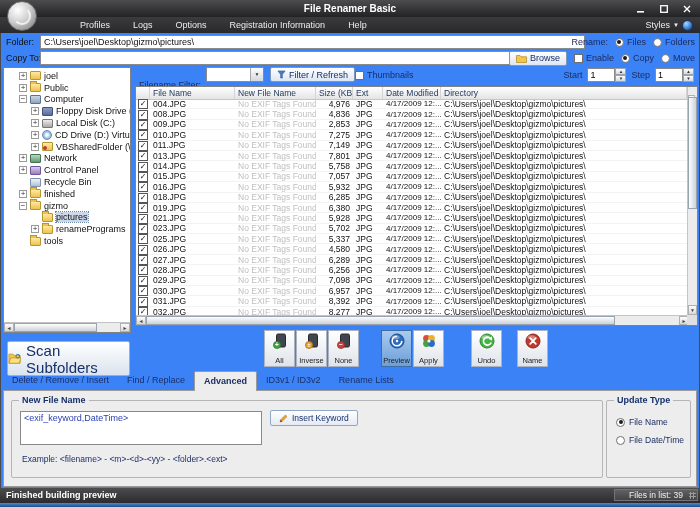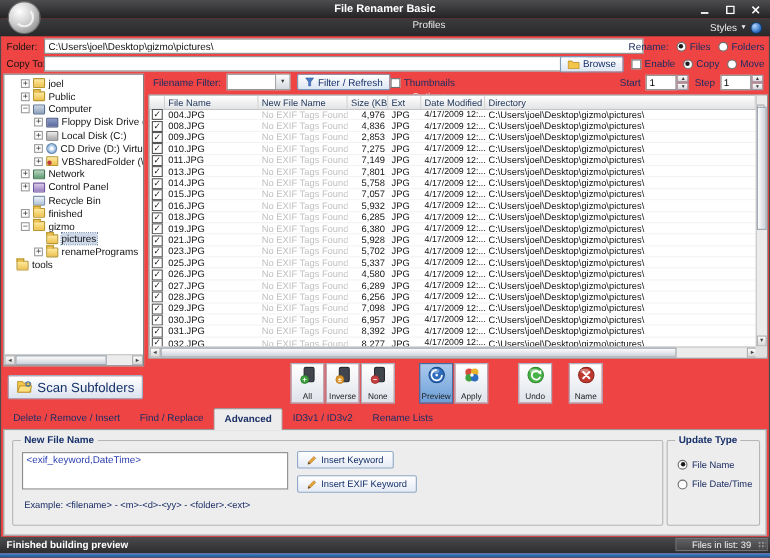--- a/index.html
+++ b/index.html
@@ -1,31 +1,31 @@
 <!DOCTYPE html>
 <html><head>
 <meta charset="utf-8">
 <style>
   html,body{margin:0;padding:0;background:#6a6a6a;}
-  .window{position:relative;width:700px;height:507px;background:#ef4444;
+  .window{position:relative;width:700px;height:507px;background:#3b82f6;
     font-family:"Liberation Sans",sans-serif;overflow:hidden;
     box-shadow:inset 0 0 0 1px #4a4a4a;}
   
   .titlebar{position:absolute;left:0;top:0;width:100%;height:17px;
     background:linear-gradient(#4d4d4f,#222224);color:#fff;}
   .title{position:absolute;width:100%;text-align:center;font-size:10px;font-weight:bold;line-height:17px;}
   .wbtns{position:absolute;right:7px;top:4px;display:flex;gap:11px;z-index:9;}
   .wbtn{width:12px;height:9px;display:flex;align-items:center;justify-content:center;cursor:default;}
   .logo{position:absolute;left:7px;top:1px;width:30px;height:30px;border-radius:50%;z-index:8;
     background:radial-gradient(circle at 35% 30%,#ffffff,#cfcfcf 45%,#8a8a8a 85%);border:1px solid #6a6a6a;box-sizing:border-box;}
   .logo::after{content:"";position:absolute;inset:5px;border-radius:50%;border:2px solid rgba(255,255,255,.75);
     border-top-color:transparent;border-left-color:transparent;}
   .menubar{position:absolute;left:0;top:17px;width:100%;height:16px;
     background:linear-gradient(#3b3b3d,#29292b);color:#ececec;font-size:9px;}
-  #menu-items{display:flex;gap:23px;margin-left:80px;height:16px;align-items:center;flex-direction:column;}
+  #menu-items{display:flex;gap:23px;margin-left:80px;height:16px;align-items:center;}
   .mitem{cursor:default;}
   .styles{position:absolute;right:7px;top:17px;height:16px;display:flex;align-items:center;gap:3px;font-size:9px;color:#ececec;}
   .globe{width:11px;height:11px;border-radius:50%;
     background:radial-gradient(circle at 35% 30%,#aed6ff,#2f6fc0 65%,#17437e);border:1px solid #123a6e;box-sizing:border-box;}
   
   .flabel{position:absolute;font-size:9px;color:#111;}
   .tinput{position:absolute;border:1px solid #8a8a8a;background:#fff;font-family:inherit;font-size:9px;
     height:14px;padding:0 3px;box-sizing:border-box;color:#111;}
   .rcluster{position:absolute;display:flex;align-items:center;gap:7px;font-size:9px;color:#1c2d60;}
   .ctrl{display:flex;align-items:center;gap:3px;}
@@ -87,23 +87,23 @@
   .num{text-align:right;}
   .cb{display:inline-block;width:8px;height:8px;border:1px solid #555;background:#fff;font-size:8px;line-height:8px;
     text-align:center;color:#111;box-sizing:content-box;}
   .vscroll{position:absolute;right:0;top:0;width:10px;height:228px;background:#ececec;border-left:1px solid #c4c4c4;box-sizing:border-box;}
   .vscroll .sarr{width:100%;height:10px;}
   .vthumb{position:absolute;left:0;width:100%;top:10px;height:112px;background:linear-gradient(90deg,#fdfdfd,#ccd2da);border:1px solid #9aa4b0;box-sizing:border-box;}
   .vdown{position:absolute;bottom:0;left:0;}
   .corner{position:absolute;right:0;bottom:0;width:10px;height:10px;background:#e0e0e0;}
   .table .hscroll{width:553px;}
   
-  .scanbtn{position:absolute;left:7px;top:341px;width:123px;height:22px;border:1px solid #9fb0c4;border-radius:2px;
+  .scanbtn{position:absolute;left:7px;top:341px;width:123px;height:35px;border:1px solid #9fb0c4;border-radius:2px;
     background:linear-gradient(#ffffff,#dbe3ee);display:flex;align-items:center;justify-content:center;gap:5px;
-    font-size:12px;color:#16306a;box-sizing:border-box;}
+    font-size:15px;color:#16306a;box-sizing:border-box;}
   .tile{position:absolute;top:330px;width:31px;height:37px;border:1px solid #a9b3c2;background:linear-gradient(#ffffff,#dfe3ea);
     display:flex;flex-direction:column;align-items:center;justify-content:space-between;
     padding:2px 0 1px;box-sizing:border-box;font-size:7.5px;color:#222;}
   .tile.sel{background:linear-gradient(#a9caee,#6d9fd8);border-color:#3a6ea5;}
   .tile .tlbl{white-space:nowrap;}
   
   #tabs{position:absolute;left:3px;top:369px;right:3px;height:21px;display:flex;align-items:flex-end;
     font-size:9px;color:#1c2f66;}
   .tab{padding:3px 9px 5px;cursor:default;}
   .tab.sel{background:#ededee;border:1px solid #9a9a9a;border-bottom:none;font-weight:bold;
@@ -203,21 +203,21 @@
     <span class="ctrl">
       <span class="radio sel"></span>
       <span>Copy</span>
     </span>
     <span class="ctrl">
       <span class="radio"></span>
       <span>Move</span>
     </span>
   </div>
 
-  <div class="flabel" style="left:139px;top:70px;color:#1c2d60">Filename Filter:</div>
+  <div class="flabel" style="left:139px;top:80px;color:#1c2d60">Filename Filter:</div>
   <div class="combo" style="left:206px;top:67px;width:58px;height:15px">
     <span class="cval"></span>
     <span class="carrow">▼</span>
   </div>
   <div class="xbtn" style="position:absolute;left:270px;top:67px">
     <svg width="9" height="9" viewBox="0 0 10 10">
         <polygon points="1,1 9,1 6,5 6,9 4,9 4,5" fill="#4a7ac0" stroke="#2f59a0" stroke-width="0.6"></polygon>
       </svg>
     <span>Filter / Refresh</span>
   </div>
@@ -310,21 +310,21 @@
         <div class="trow sel" style="padding-left:27px">
           <span class="exp hid"></span>
           <span class="ticon folder"></span>
           <span class="tlabel">pictures</span>
         </div>
         <div class="trow" style="padding-left:27px">
           <span class="exp">+</span>
           <span class="ticon folder"></span>
           <span class="tlabel">renamePrograms</span>
         </div>
-        <div class="trow" style="">
+        <div class="trow" style="padding-left:15px">
           <span class="exp hid"></span>
           <span class="ticon folder"></span>
           <span class="tlabel">tools</span>
         </div>
       </div>
     <div class="hscroll">
       <span class="sarr">◄</span>
       <span class="strack">
           <span class="sthumb" style="left:0;width:78%"></span>
         </span>
@@ -633,27 +633,20 @@
       <span class="gtitle">New File Name</span>
       <textarea class="nftext" style="">&lt;exif_keyword,DateTime&gt;</textarea>
       <div class="example">Example: &lt;filename&gt; - &lt;m&gt;-&lt;d&gt;-&lt;yy&gt; - &lt;folder&gt;.&lt;ext&gt;</div>
       <span class="insbtn" style="top:9px">
         <svg width="9" height="9" viewBox="0 0 9 9">
           <polygon points="1,8 1.6,5.8 6.4,1 8,2.6 3.2,7.4" fill="#e8a33a" stroke="#a86f18" stroke-width="0.5"></polygon>
           <polygon points="1,8 1.6,5.8 3.2,7.4" fill="#5a4632"></polygon>
           </svg>
         <span>Insert Keyword</span>
       </span>
-      <span class="insbtn" style="top:31px">
-        <svg width="9" height="9" viewBox="0 0 9 9">
-          <polygon points="1,8 1.6,5.8 6.4,1 8,2.6 3.2,7.4" fill="#e8a33a" stroke="#a86f18" stroke-width="0.5"></polygon>
-          <polygon points="1,8 1.6,5.8 3.2,7.4" fill="#5a4632"></polygon>
-          </svg>
-        <span>Insert EXIF Keyword</span>
-      </span>
     </div>
     <div class="gbox utbox">
       <span class="gtitle">Update Type</span>
       <span class="utopt" style="top:16px">
         <span class="radio sel"></span>
         <span>File Name</span>
       </span>
       <span class="utopt" style="top:34px">
         <span class="radio"></span>
         <span>File Date/Time</span>

